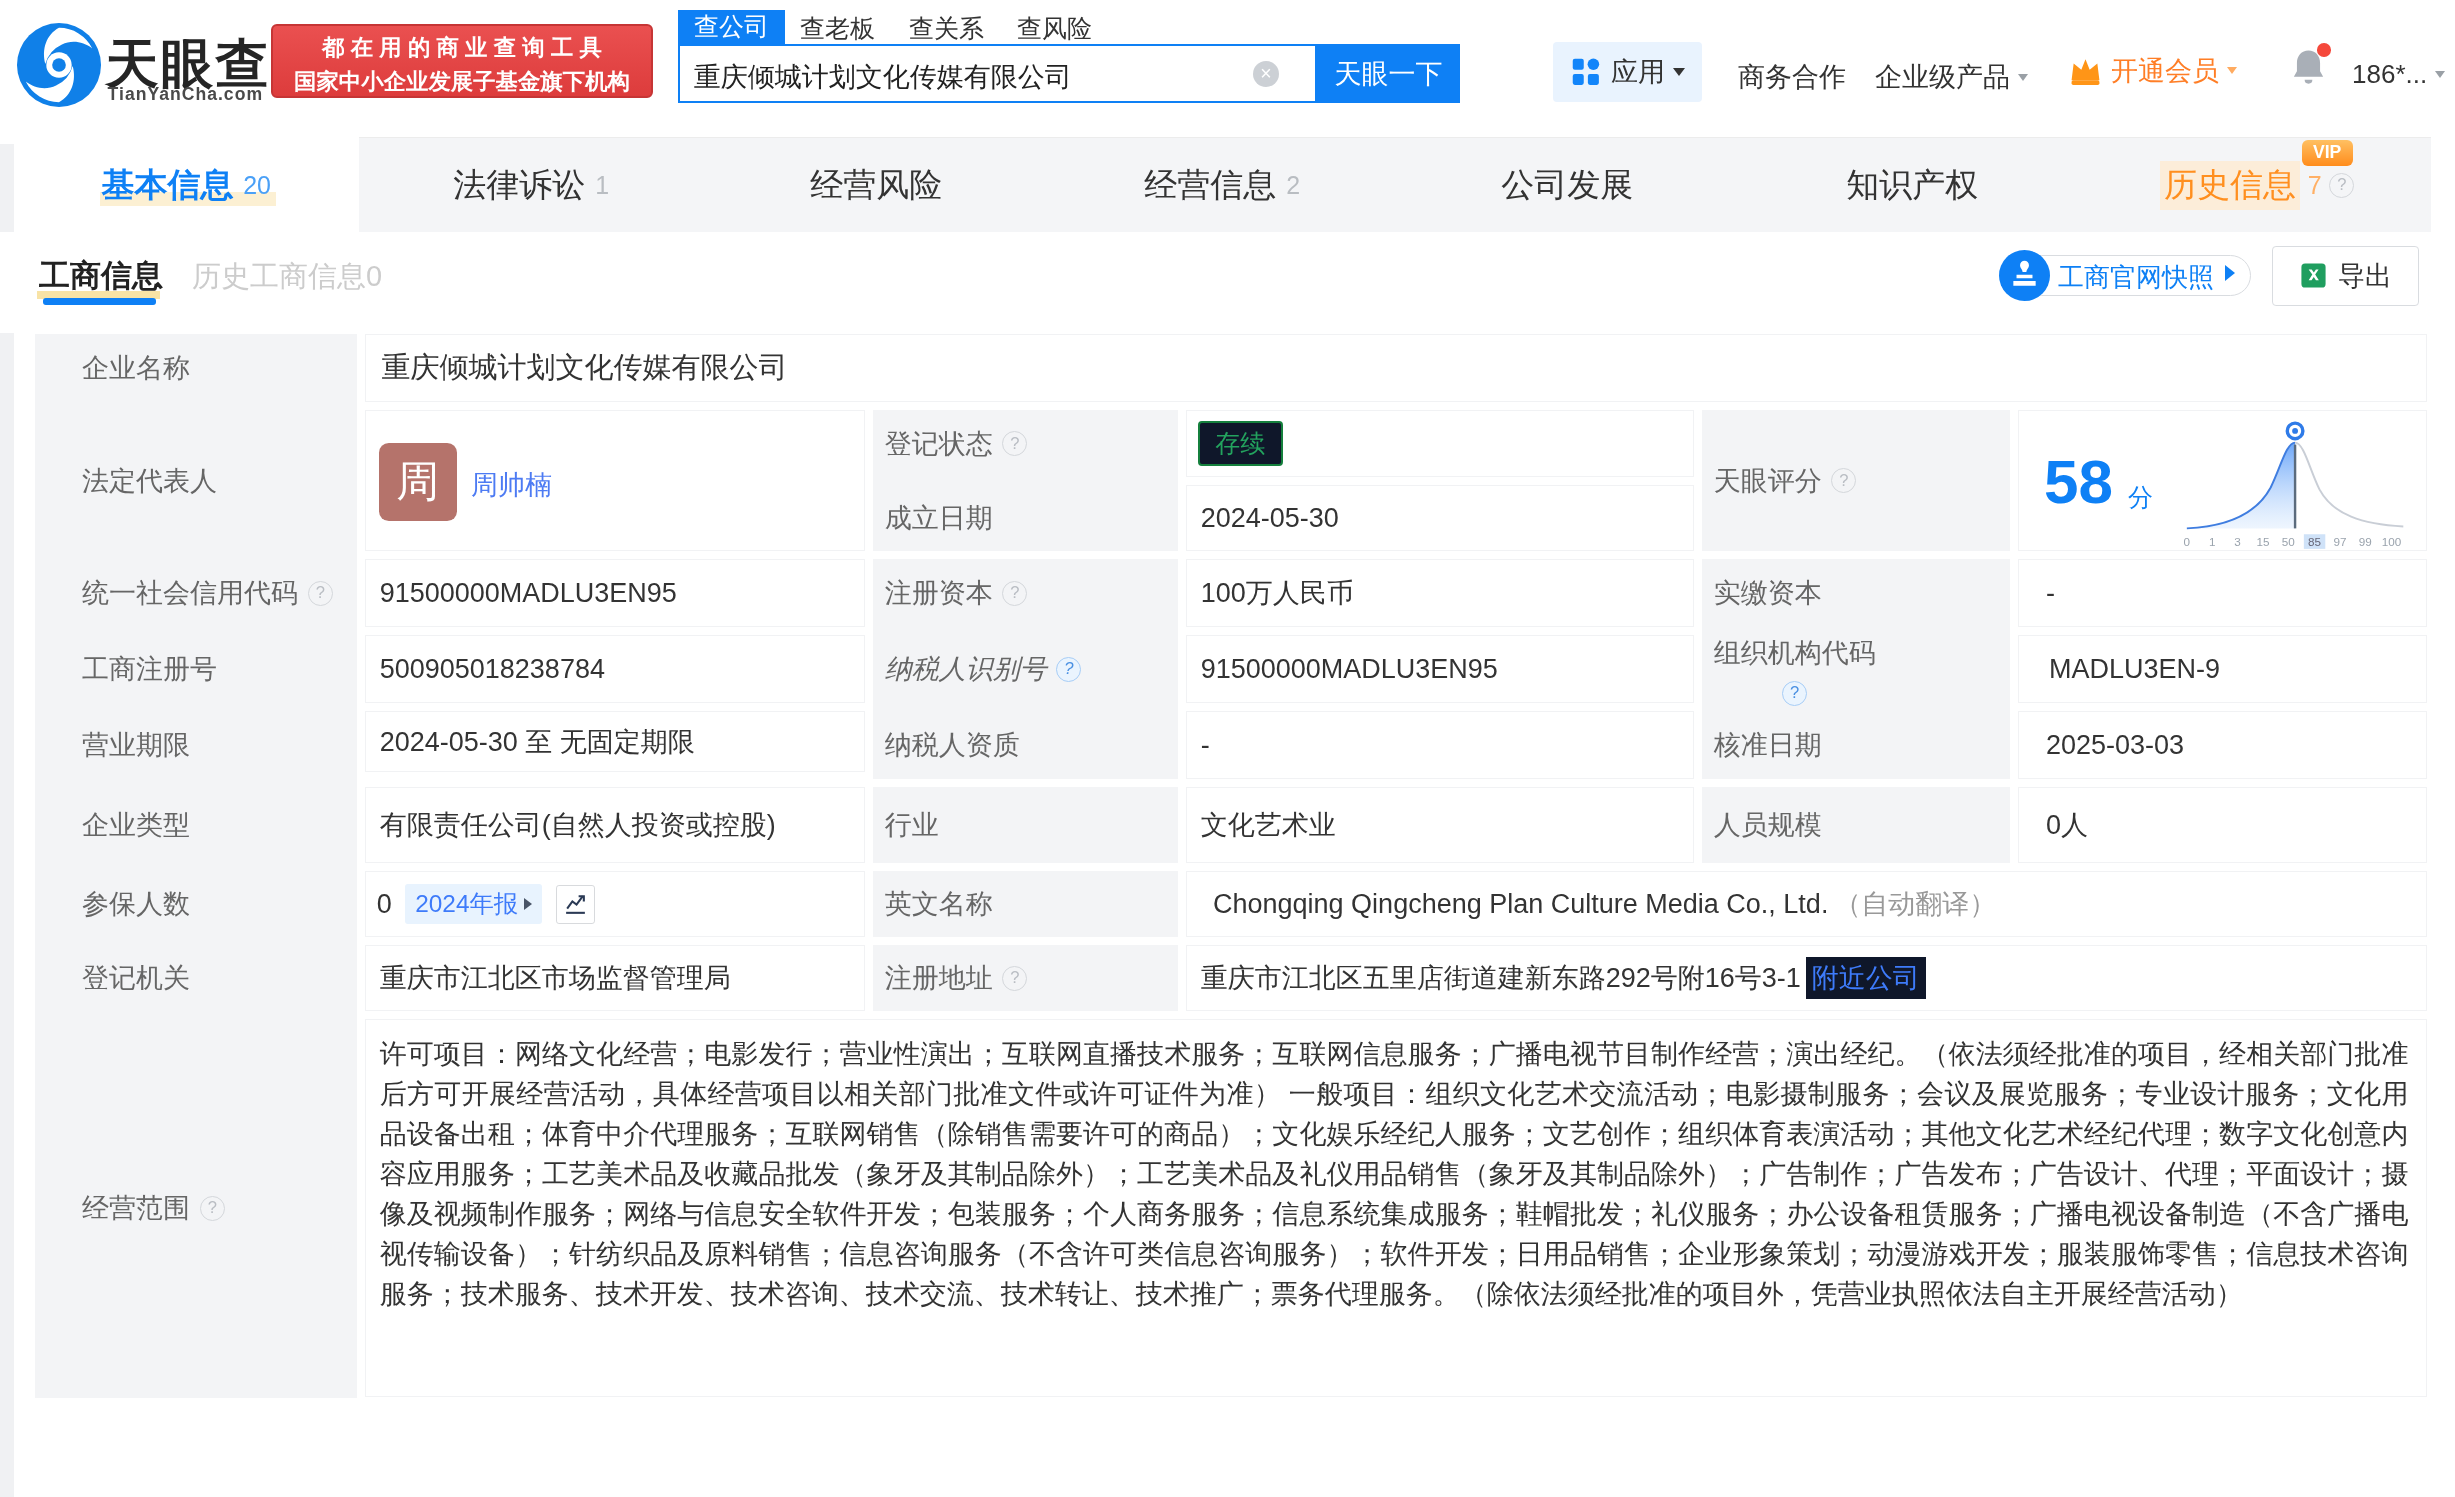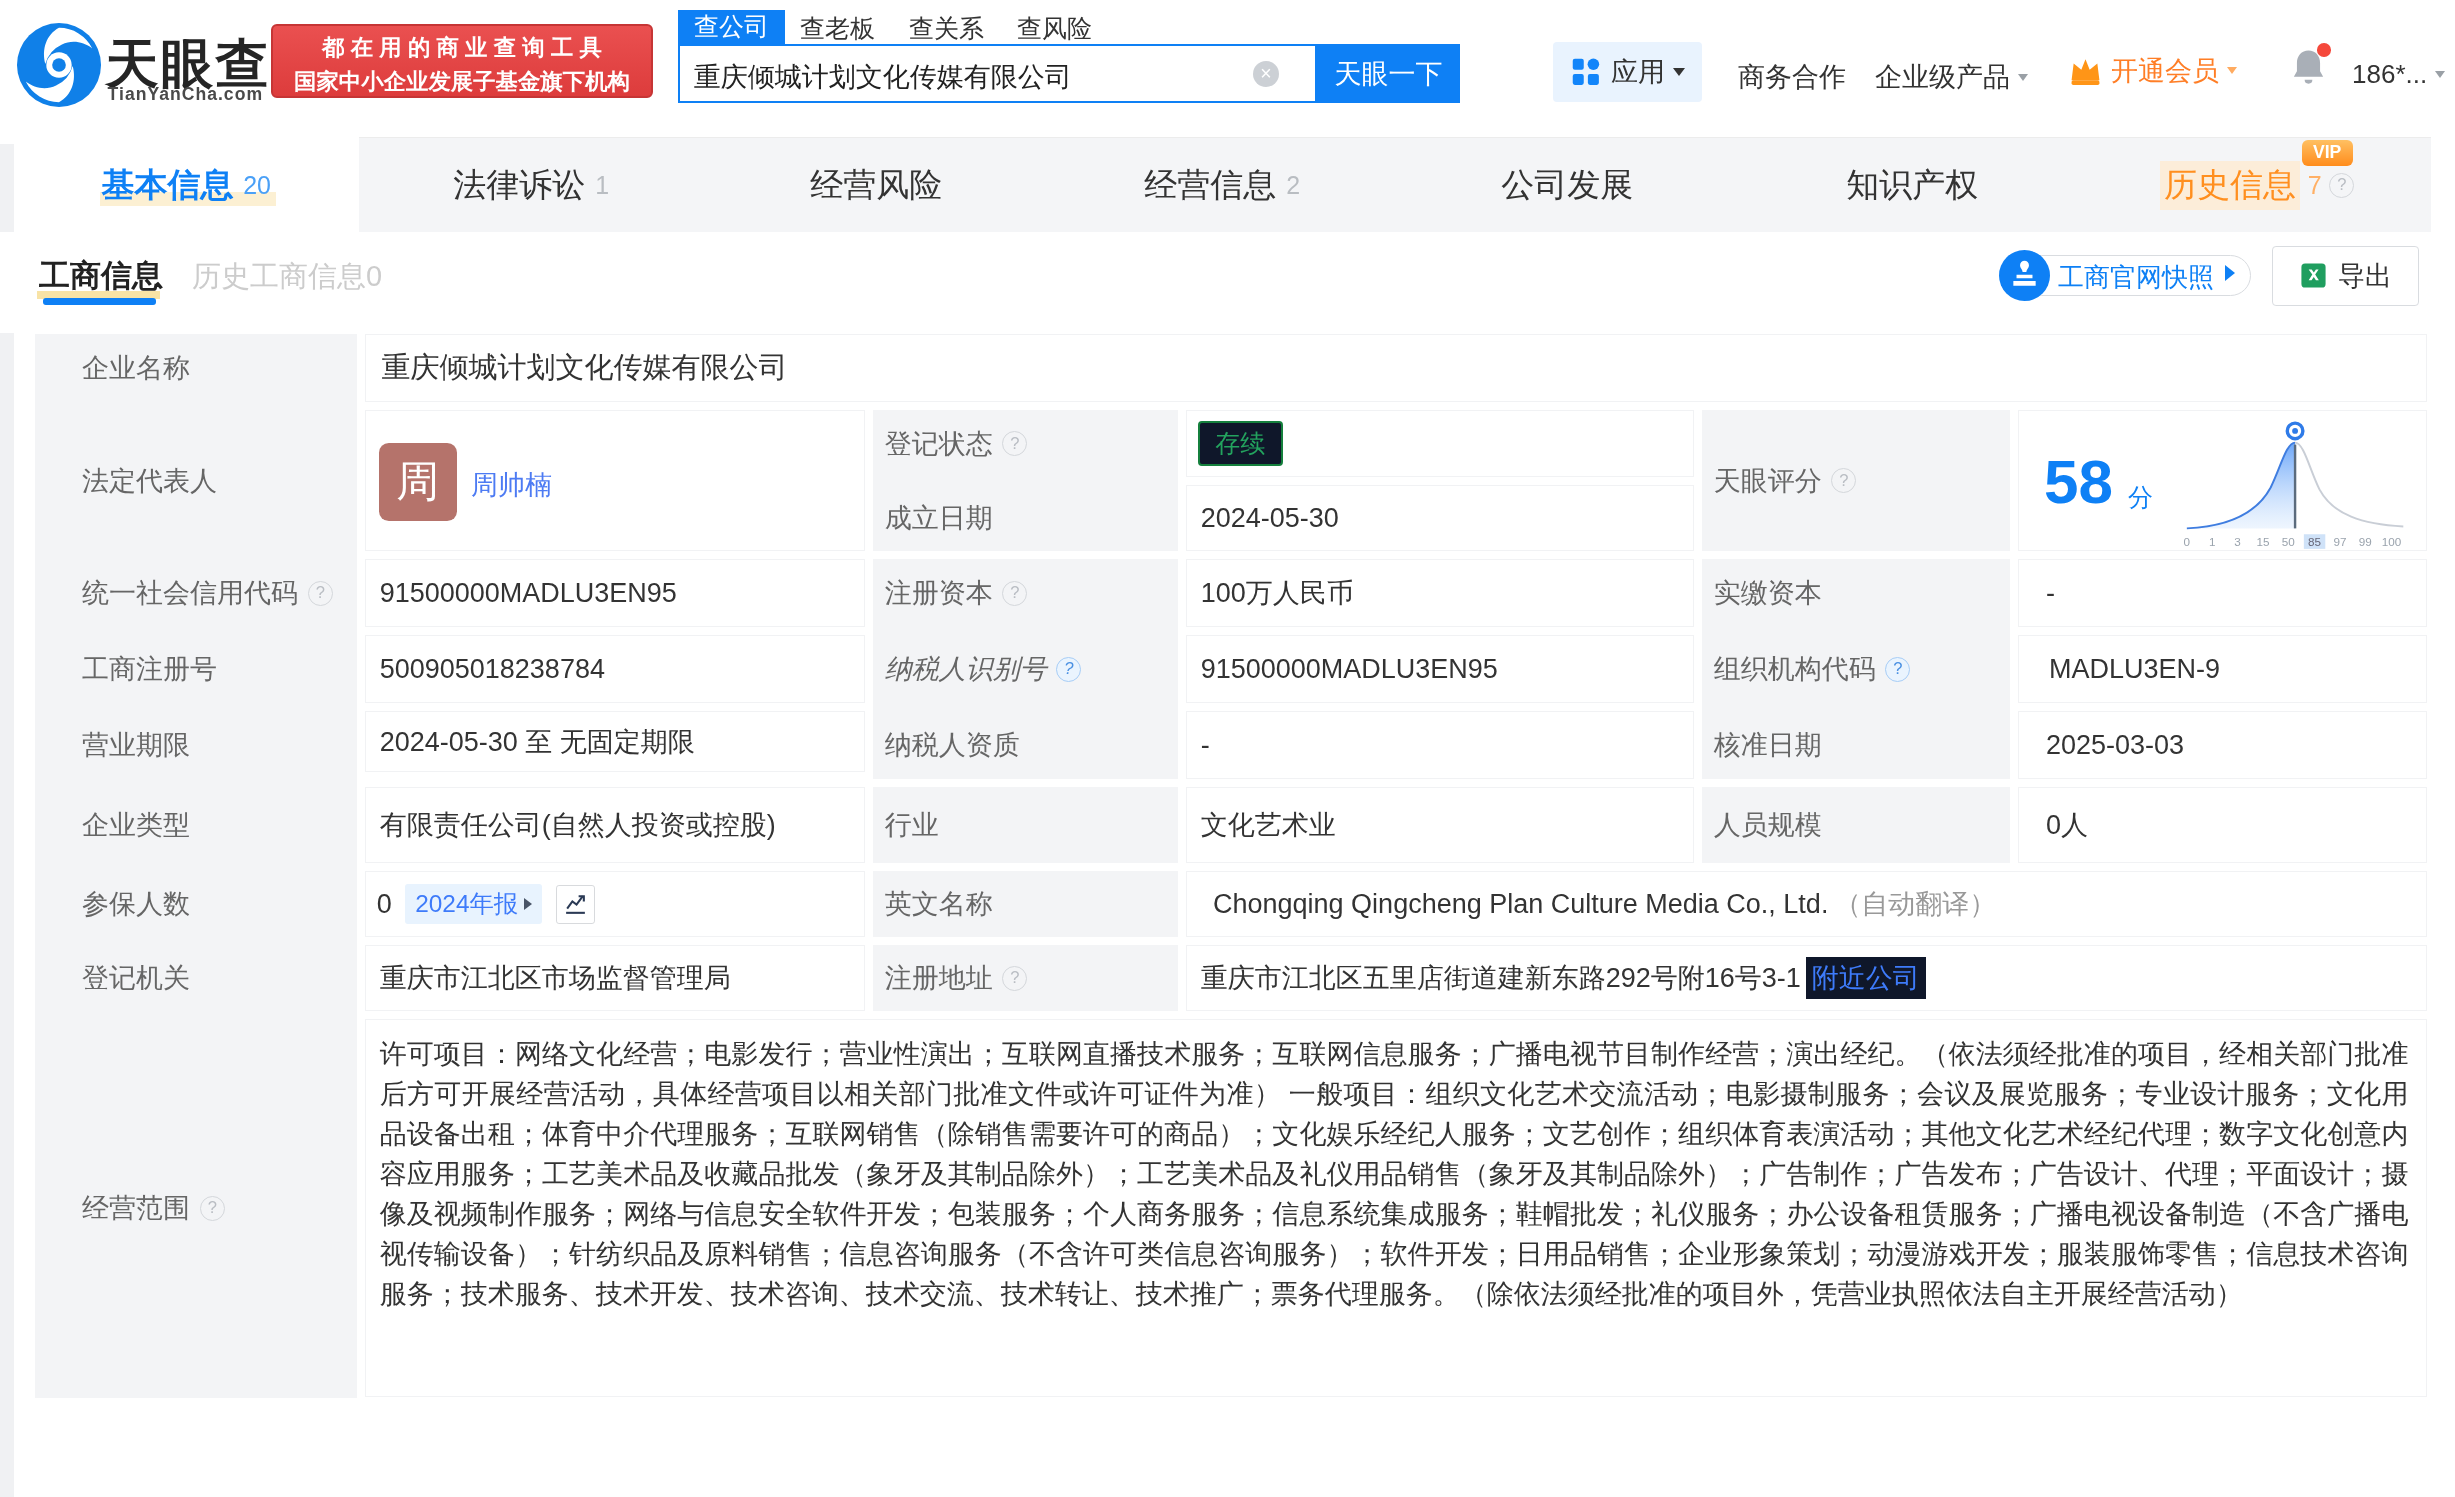--- a/index.html
+++ b/index.html
@@ -272,21 +272,21 @@
         <span>纳税人资质</span>
       </div>
   </div>
   <div class="abs whitecell val" style="left:1186px;top:559px;width:508px;height:68px;padding-left:13.7px;">
       <span>100万人民币</span>
     </div>
   <div class="abs graycell" style="left:1702px;top:559px;width:308px;height:220px;">
     <div class="abs lbl" style="left:11.7px;top:0;height:68px;">
         <span>实缴资本</span>
       </div>
-    <div class="abs lbl" style="left:11.7px;top:76px;height:68px;">
+    <div class="abs lbl" style="left:11.7px;top:76px;height:68px;flex-direction:column;">
         <span>组织机构代码</span>
         <span class="qicon blue">
           <span>?</span>
         </span>
       </div>
     <div class="abs lbl" style="left:11.7px;top:152px;height:68px;">
         <span>核准日期</span>
       </div>
   </div>
   <div class="abs whitecell val" style="left:2018px;top:559px;width:409px;height:68px;padding-left:27px;">

